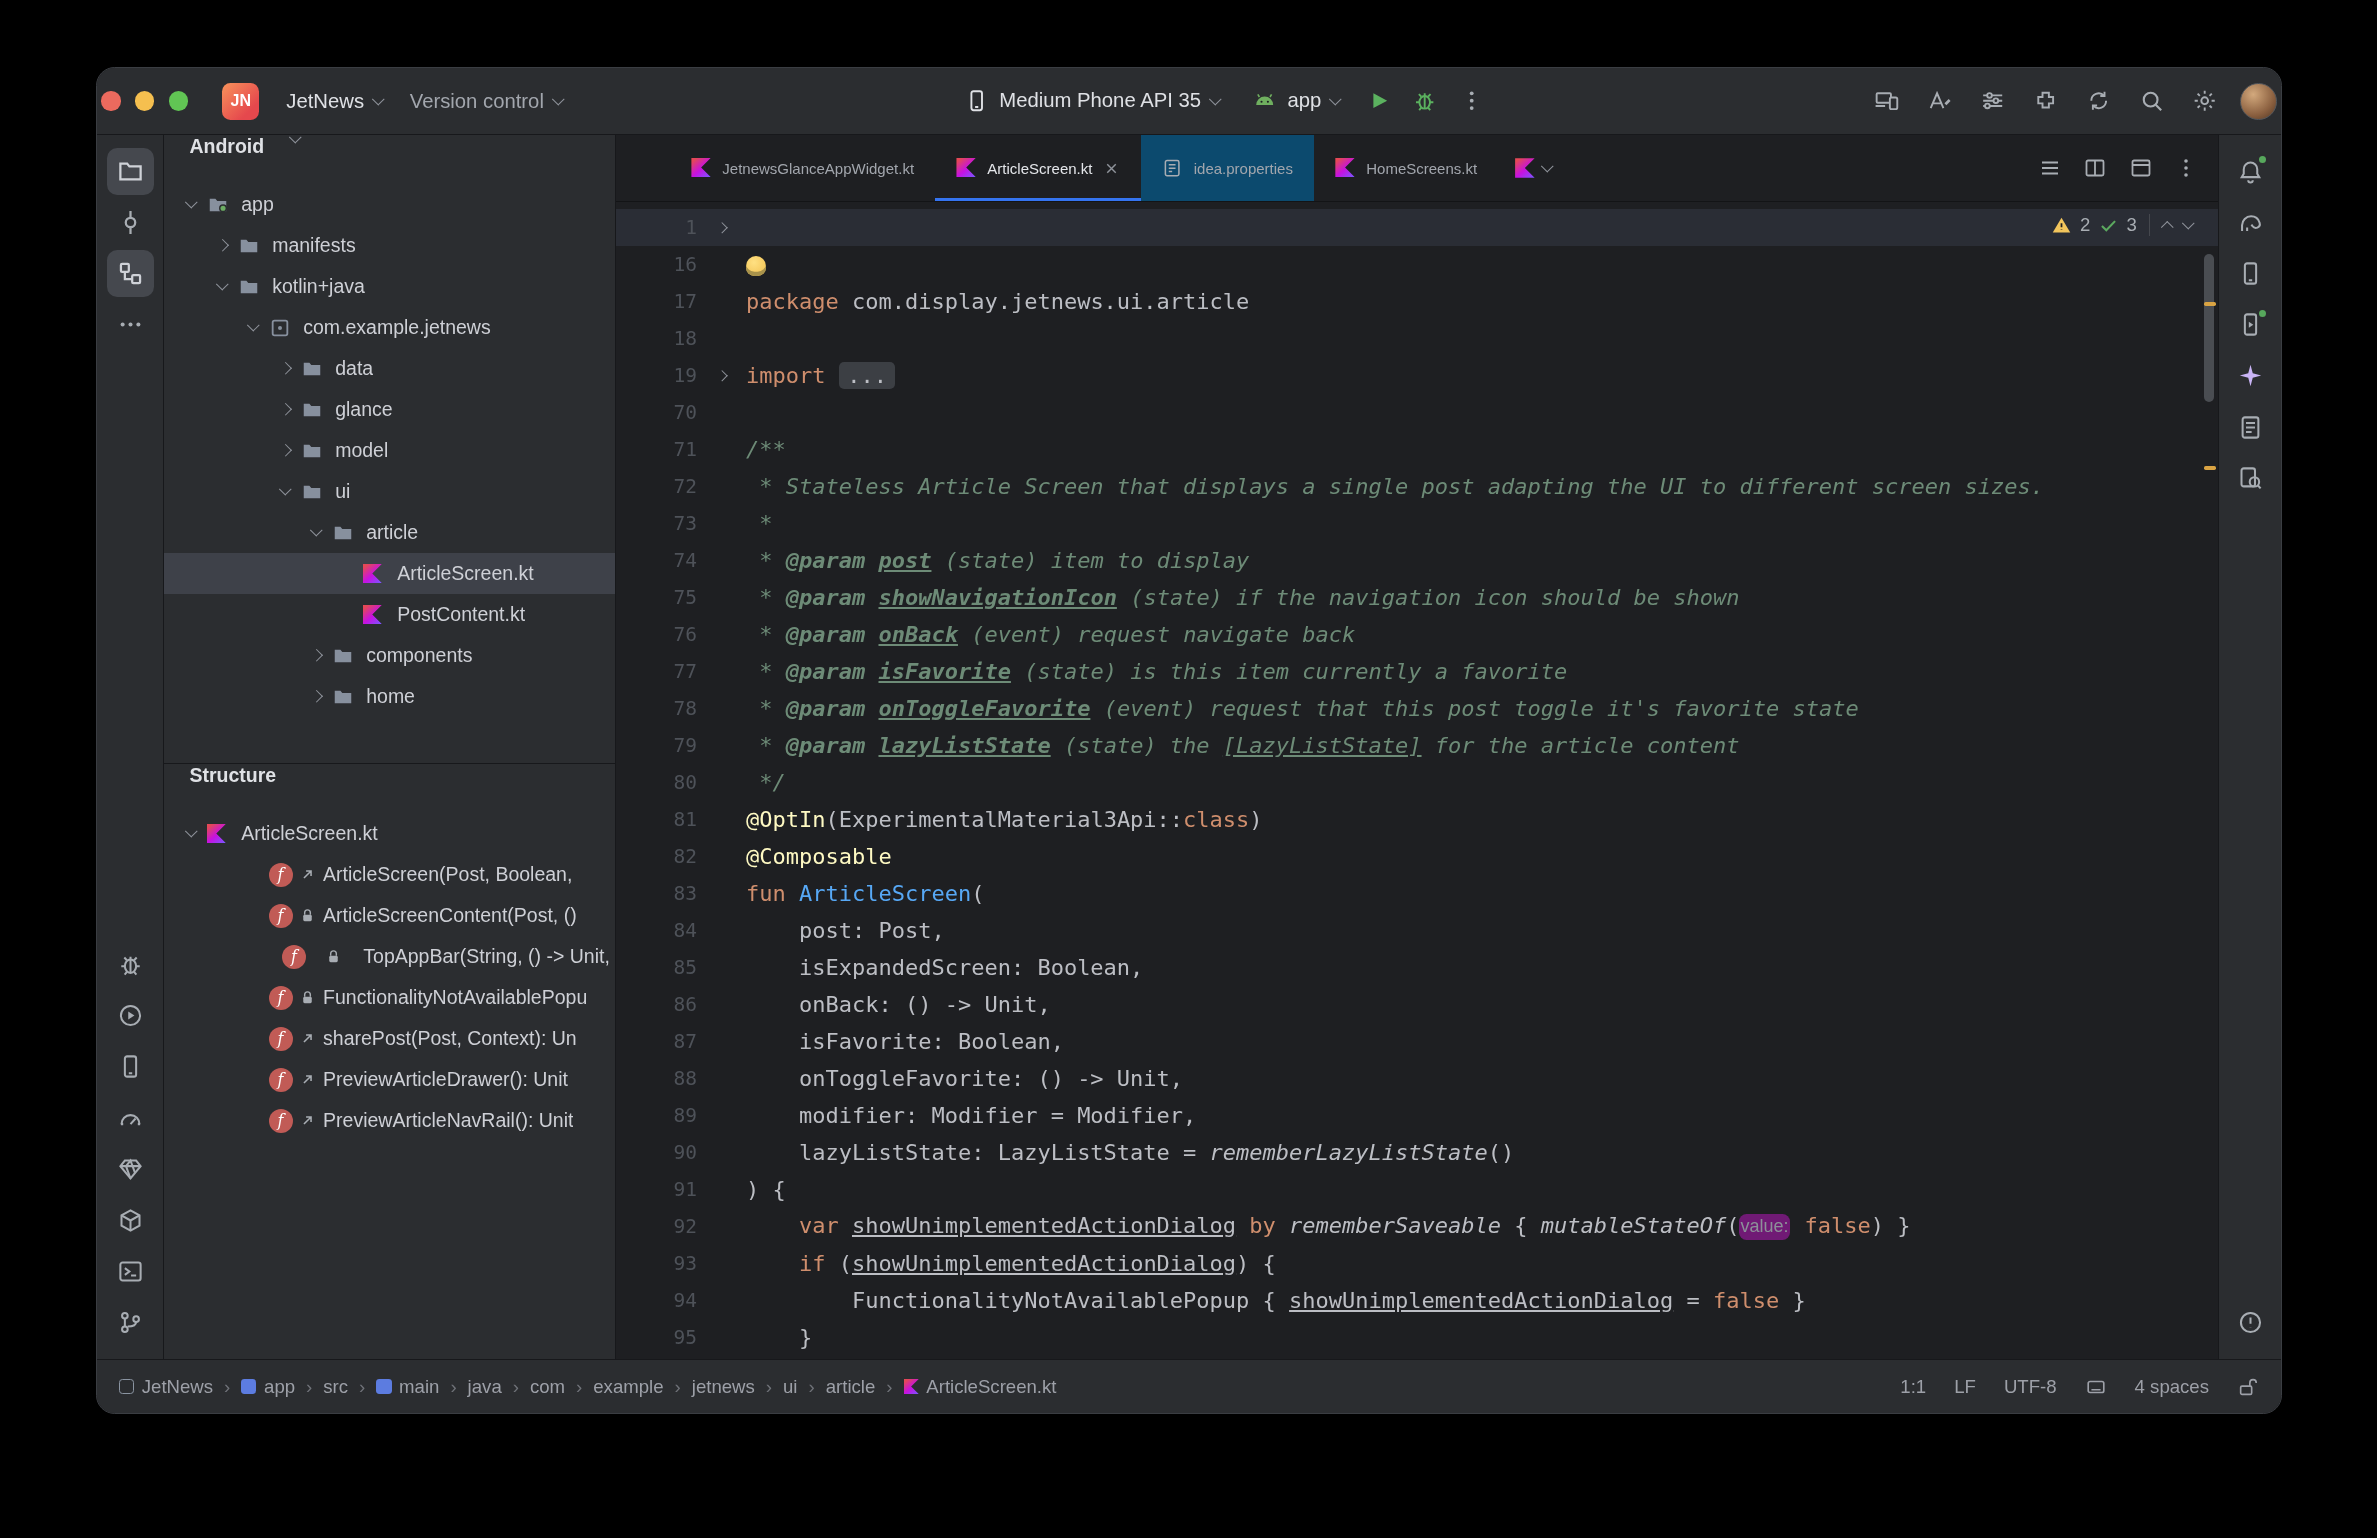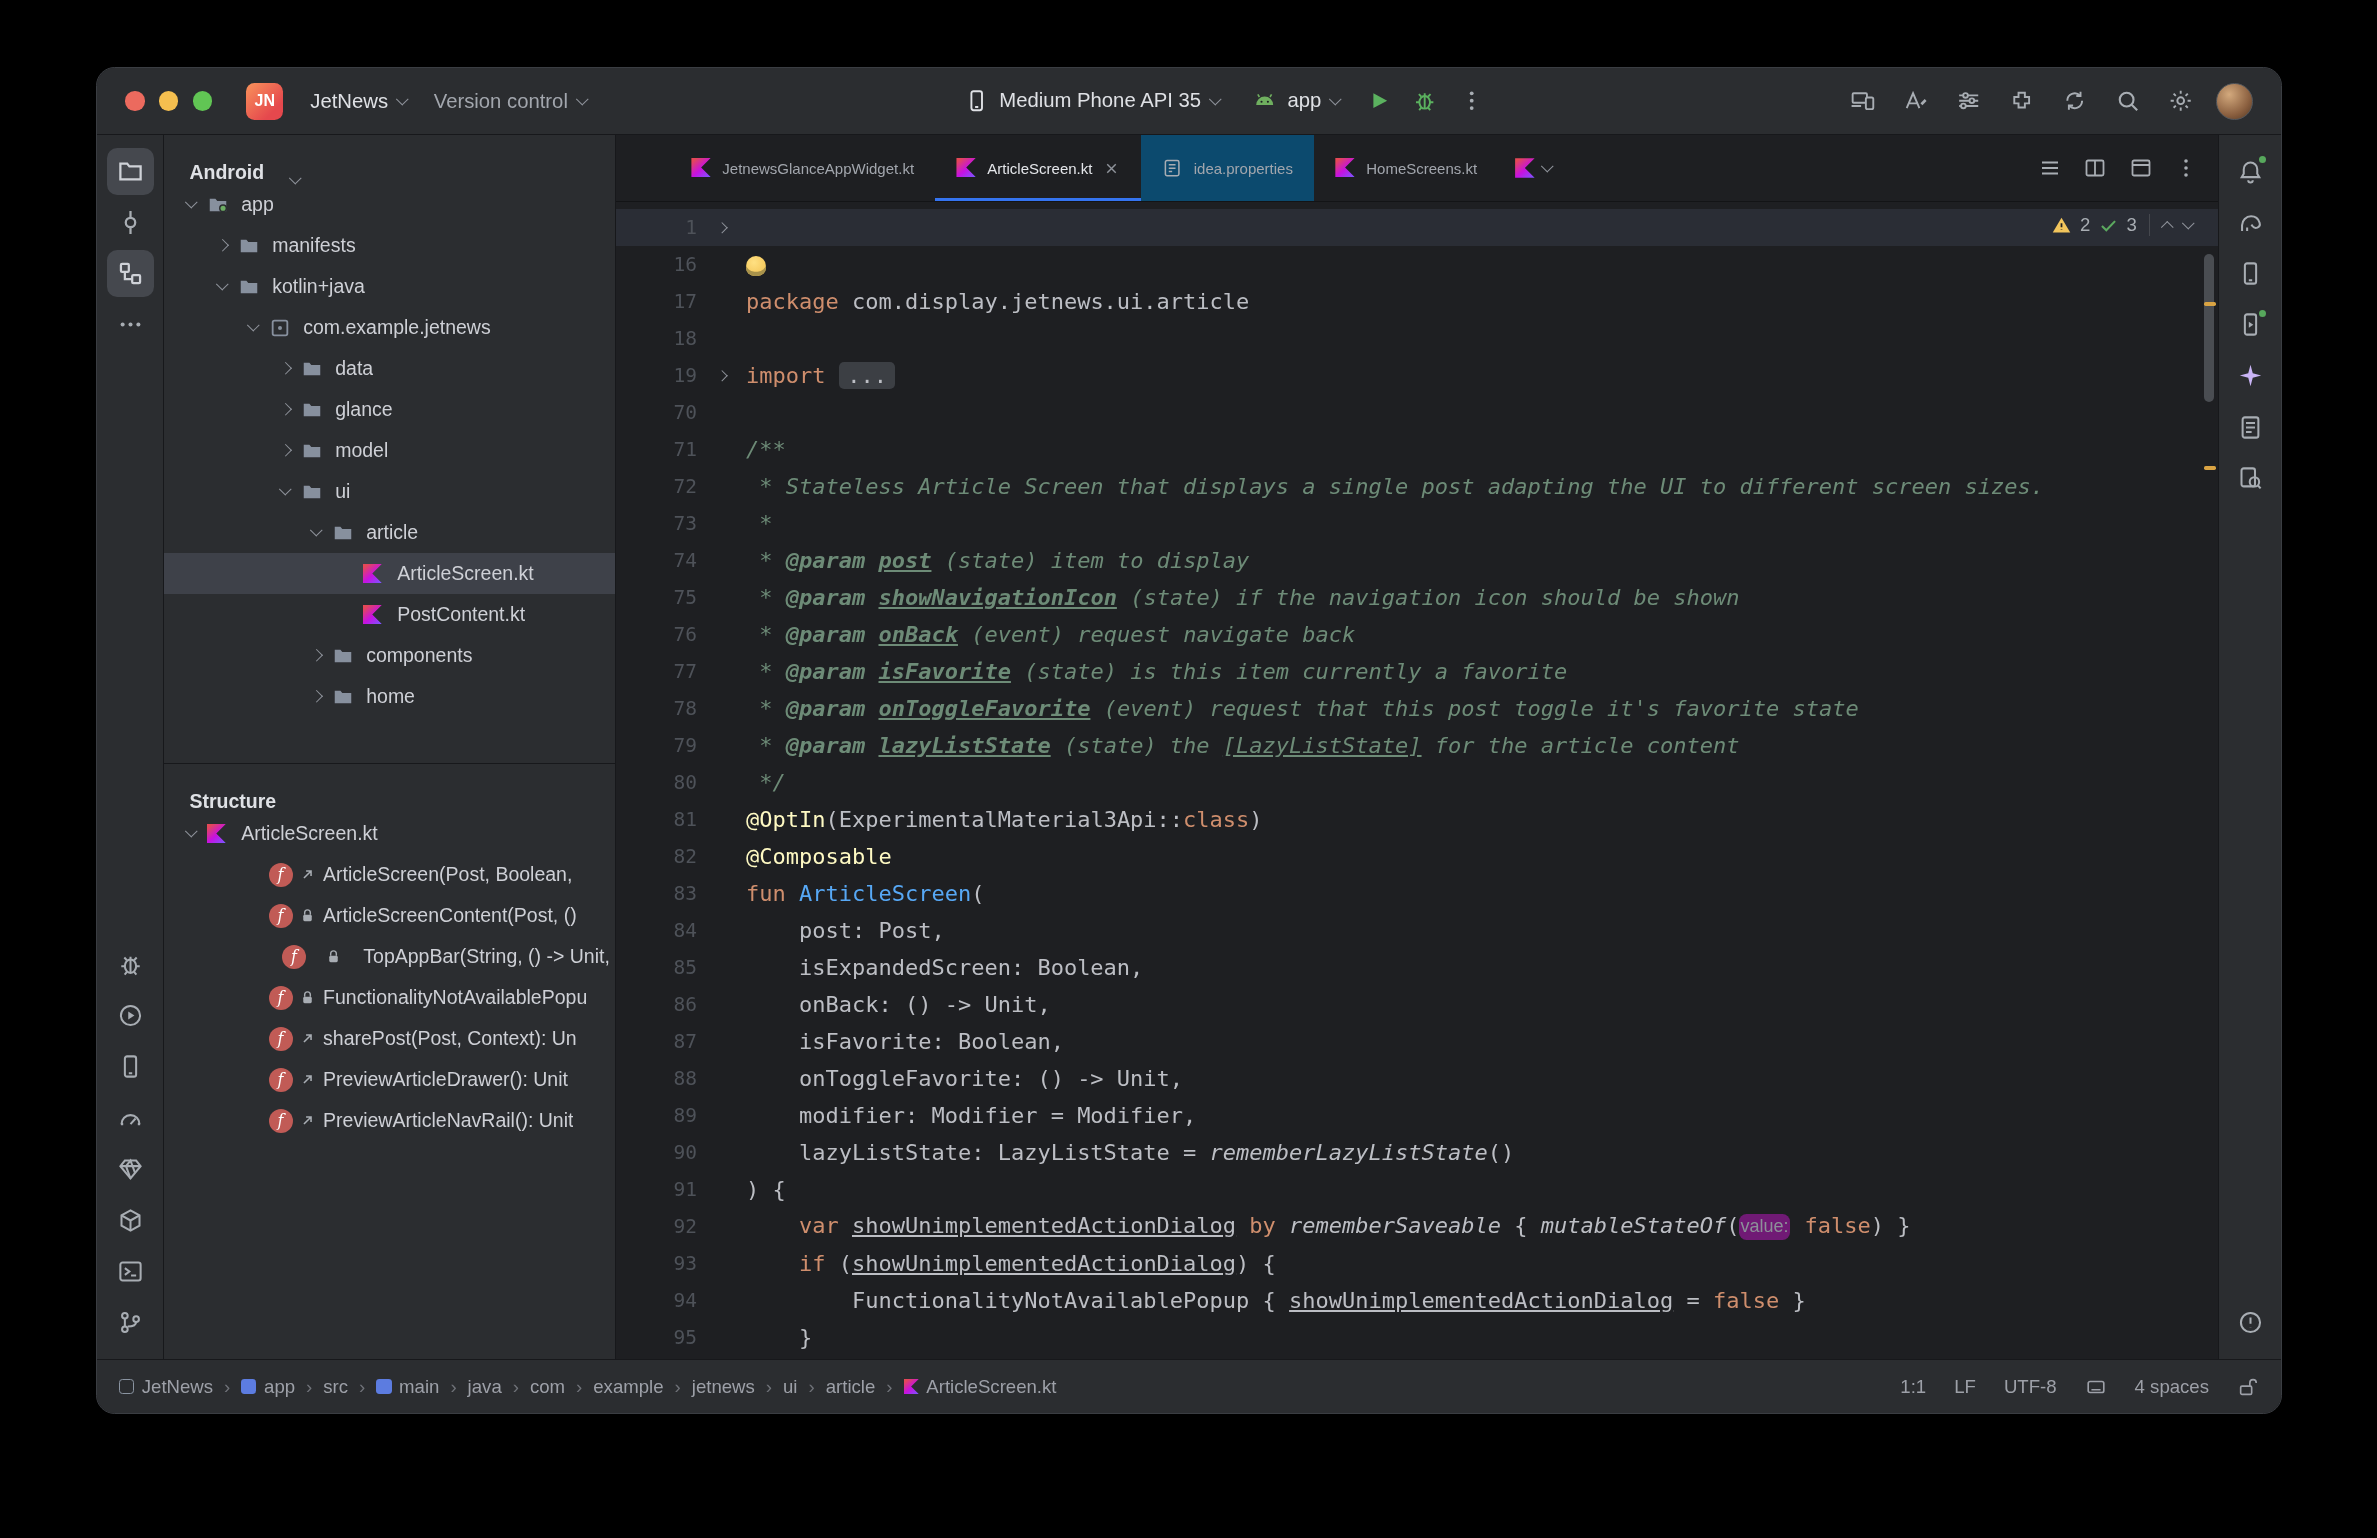--- a/index.html
+++ b/index.html
@@ -3,21 +3,21 @@
 <meta charset="utf-8">
 <style>
   *{box-sizing:border-box;margin:0;padding:0}
   html,body{width:2377px;height:1538px;overflow:hidden}
   body{background:#000;font-family:"Liberation Sans","DejaVu Sans",sans-serif;-webkit-font-smoothing:antialiased}
   .window{position:absolute;left:96px;top:67px;width:2186px;height:1347px;background:#1E1F22;border-radius:18.6px;overflow:hidden;display:flex;flex-direction:column;border:0.8px solid #3a3d42;box-shadow:0 42px 118px rgba(0,0,0,.75)}
   svg{display:block;width:100%;height:100%}
   .ic{display:inline-flex;width:25.4px;height:25.4px;flex:0 0 auto}
 
   
-  .titlebar{height:67px;flex:0 0 67px;background:#2B2D30;display:flex;align-items:center;padding:0 28px;border-bottom:0.8px solid #17181b}
+  .titlebar{height:67px;flex:0 0 67px;background:#2B2D30;display:flex;align-items:center;padding:0 4px;border-bottom:0.8px solid #17181b}
   .traffic{display:flex;gap:14.4px;margin-right:22px}
   .tl{width:19.5px;height:19.5px;border-radius:50%;border:none}
   .tl.red{background:#EC6A5E}.tl.yellow{background:#F5BF4F}.tl.green{background:#61C554}
   .app-logo{width:37px;height:37px;border-radius:8.5px;background:linear-gradient(135deg,#F9935B,#E5484D 75%);display:flex;align-items:center;justify-content:center;font-weight:700;font-size:16px;color:#fff;margin:0 13.5px 0 12px}
   .tb-btn{display:flex;align-items:center;gap:10.2px;font-size:20.3px;color:#DFE1E5;background:none;border:none;padding:8.5px 13.5px;border-radius:6.8px;white-space:nowrap}
   .tb-btn.dim{color:#A2A6AD}
   .chev{display:inline-block;width:8.5px;height:8.5px;border-right:1.9px solid #8F939B;border-bottom:1.9px solid #8F939B}
   .chev.down{transform:rotate(45deg) translate(-1.7px,-1.7px)}
   .chev.right{transform:rotate(-45deg)}
   .chev.up{transform:rotate(-135deg) translate(-1.7px,-1.7px)}
@@ -36,21 +36,21 @@
   .strip-btn{width:47px;height:47px;border-radius:10.2px;display:flex;align-items:center;justify-content:center;margin:4.2px 0;color:#A8ADB3;position:relative;background:none;border:none}
   .strip-btn.active{background:#45484E;color:#CFD2D8}
   .strip-btn .ic{width:27px;height:27px}
   .strip-spacer{flex:1}
   .badge-dot{position:absolute;top:6.8px;right:6px;width:11px;height:11px;border-radius:50%;background:#57A85C;border:2.1px solid #2B2D30}
 
   
   .side-panels{width:452px;background:#2B2D30;border-right:0.8px solid #17181b;display:flex;flex-direction:column;min-height:0}
   .project-panel{height:628px;flex:0 0 628px;overflow:hidden;display:flex;flex-direction:column}
   .structure-panel{flex:1;border-top:0.8px solid #17181b;overflow:hidden;display:flex;flex-direction:column}
-  .panel-header{height:49px;flex:0 0 49px;display:flex;align-items:flex-end;gap:27px;padding:0 12px 0 25.4px;color:#DFE1E5;font-size:19.5px;font-weight:600}
+  .panel-header{height:49px;flex:0 0 49px;display:flex;align-items:flex-start;gap:27px;padding:0 12px 0 25.4px;color:#DFE1E5;font-size:19.5px;font-weight:600}
   .panel-header.bold{font-weight:700}
   .tree-row{height:41px;display:flex;align-items:center;font-size:19.5px;color:#CED0D6;white-space:nowrap;overflow:hidden;padding-right:5.1px}
   .tree-row.selected{background:#3E4149}
   .chev-box{width:30.5px;flex:0 0 30.5px;display:flex;justify-content:center;color:#9DA0A8}
   .tree-ic{width:25.4px;height:22px;flex:0 0 25.4px;margin-right:9.3px;display:flex;align-items:center}
   .tree-ic svg{width:22px;height:22px}
   .kicon{display:inline-block;width:19.5px;height:19.5px;background:linear-gradient(140deg,#E44857 12%,#C711E1 55%,#7F52FF 95%);clip-path:polygon(0 0,100% 0,50% 50%,100% 100%,0 100%)}
   .tree-label{overflow:hidden}
   .f-circle{width:24px;height:24px;flex:0 0 24px;border-radius:50%;background:#C15B56;color:#fff;display:flex;align-items:center;justify-content:center;margin-right:6px;font-family:"DejaVu Serif",serif;font-style:italic;font-size:16px}
   .f-circle::before{content:"f"}

